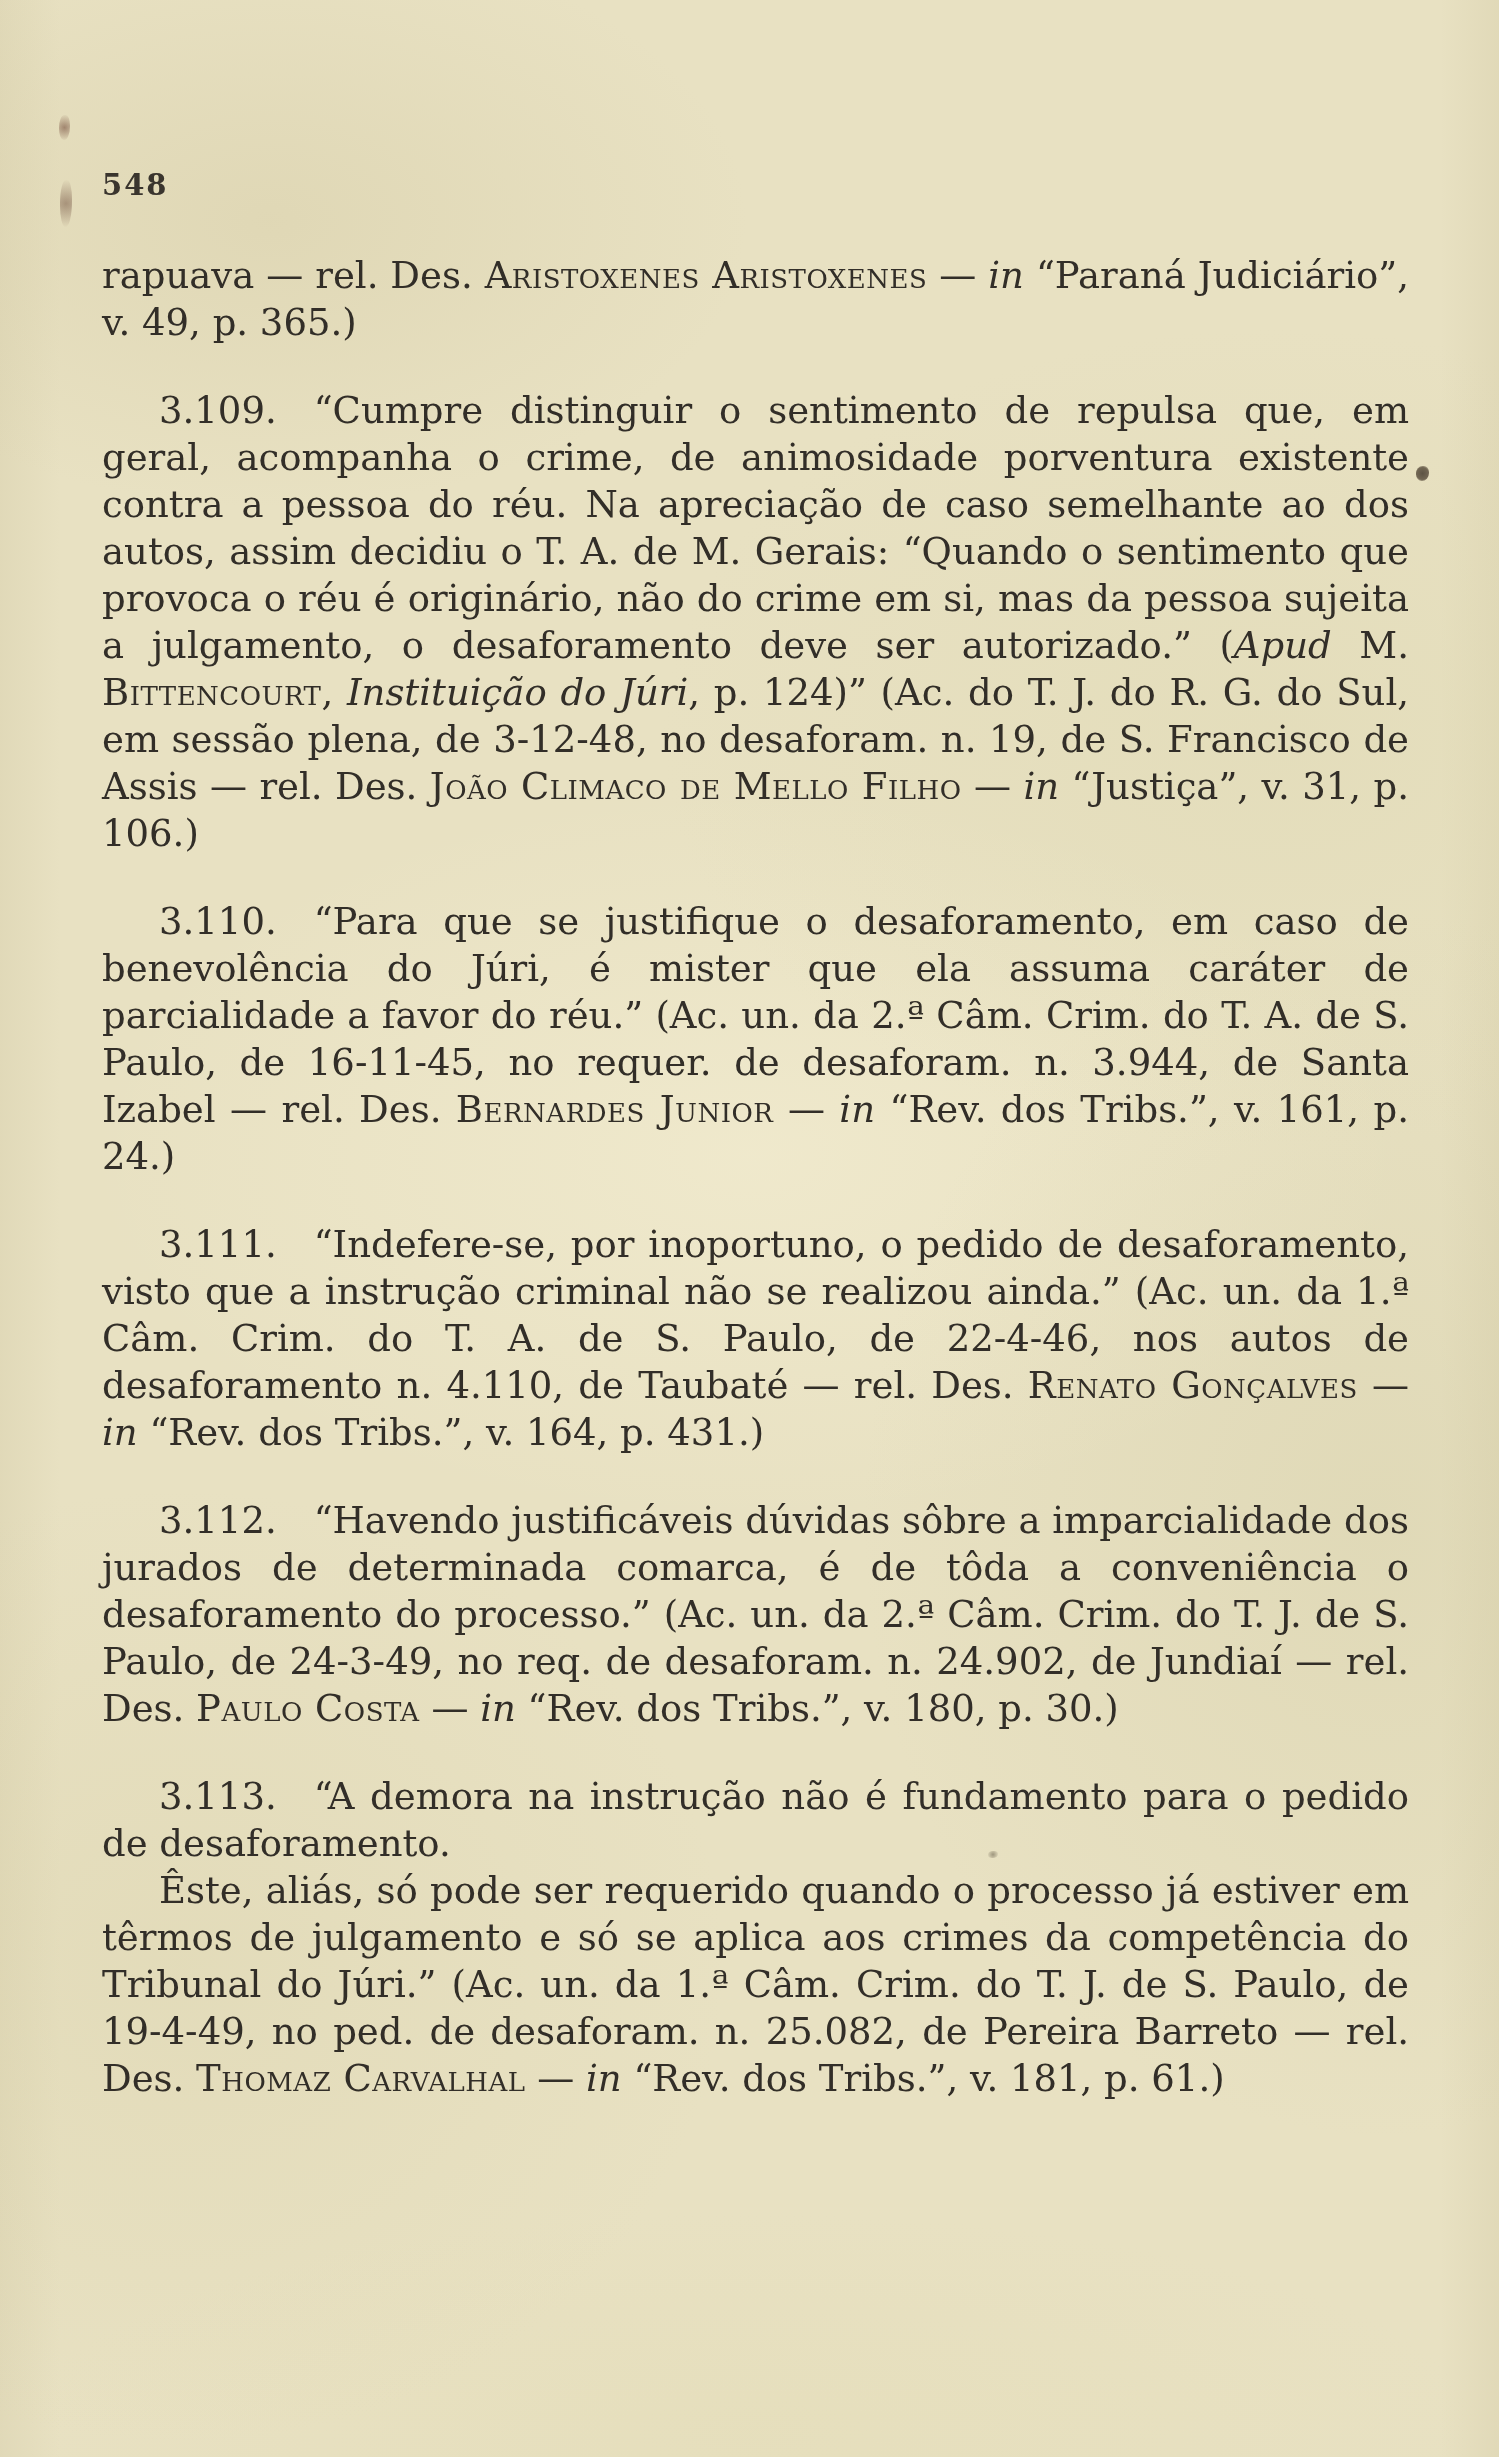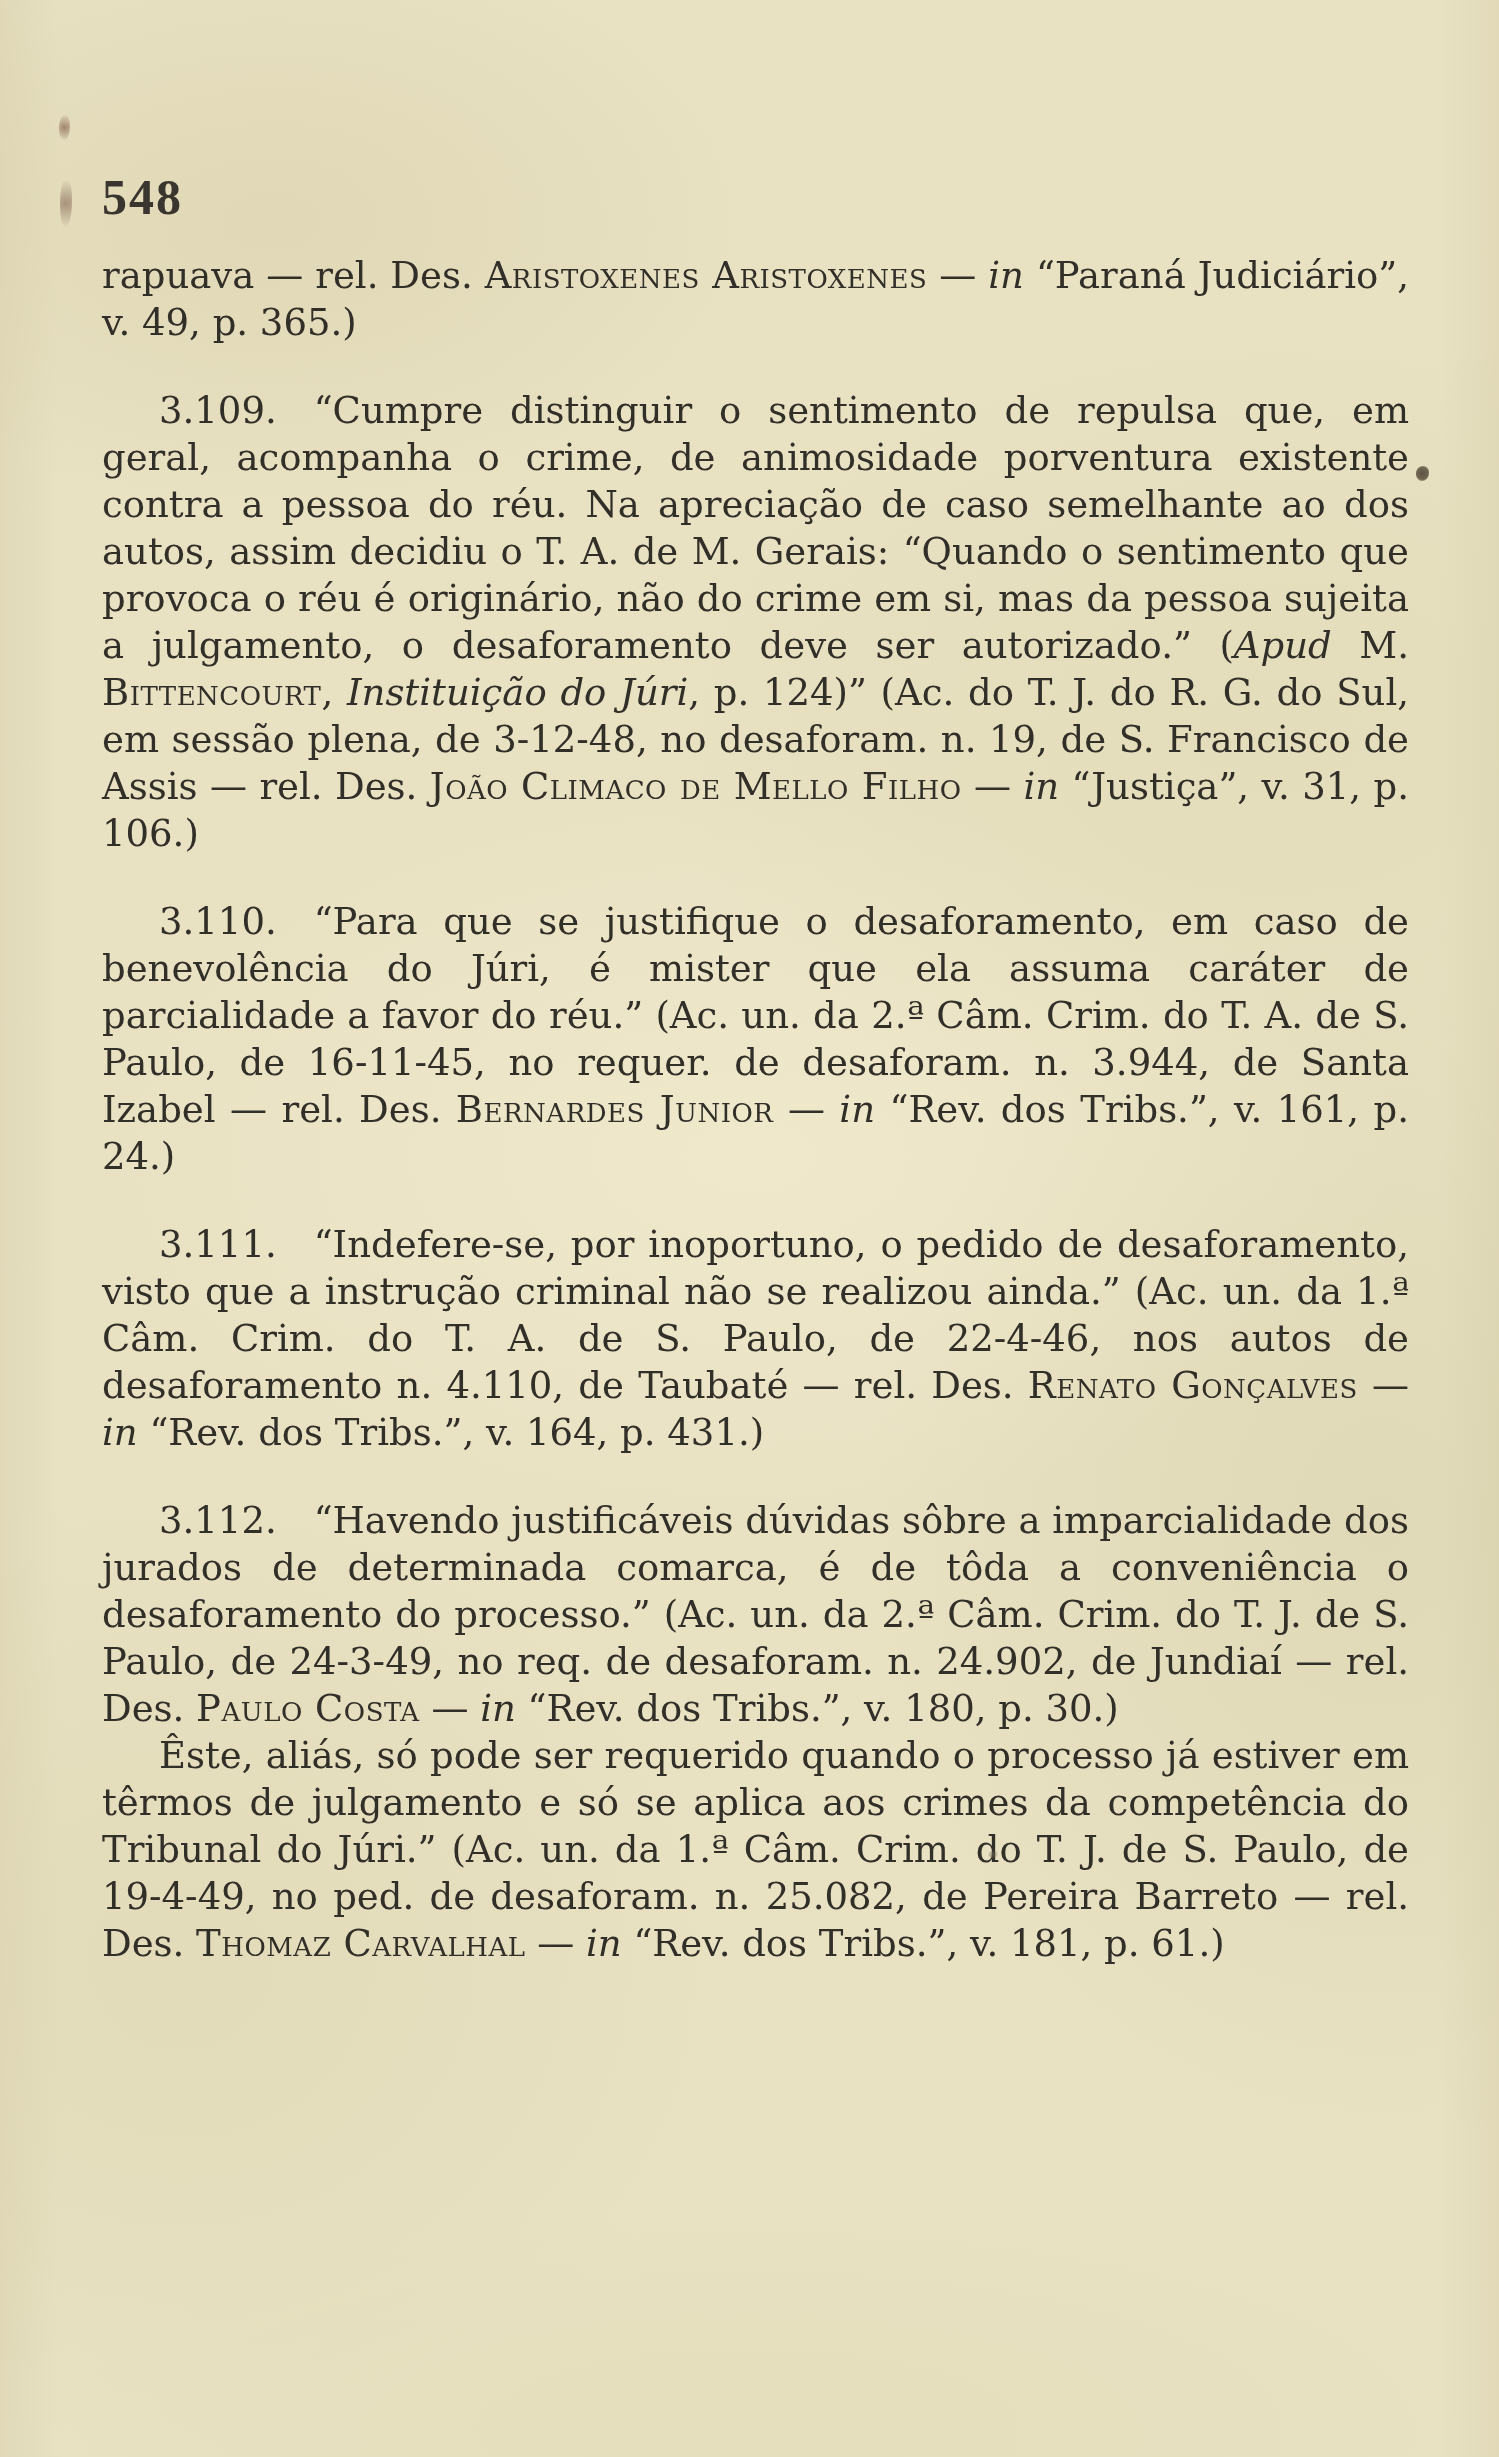--- a/index.html
+++ b/index.html
@@ -26,25 +26,24 @@
     position: absolute;
     top: 168px;
     left: 102px;
     right: 93px;
     height: 49px;
   }
   .page-number {
     position: absolute;
     left: 0;
     top: 0;
-    font-size: 50px;
+    font-size: 29px;
     font-weight: bold;
     letter-spacing: 2px;
     color: #3a352e;
-    font-family: Liberation Serif, serif;
   }
   .running-title {
     position: absolute;
     left: 722px;
     top: 3.9px;
     transform: translateX(-50%);
     white-space: nowrap;
     font-variant: small-caps;
     font-size: 34px;
     letter-spacing: 1.5px;
@@ -91,20 +90,21 @@
   <div class="running-header">
     <span class="page-number">548</span>
   </div>
 
   <div class="text-column" id="text-column">
       <p><span>rapuava — rel. Des. </span><span class="sc">Aristoxenes Aristoxenes</span><span> — </span><span class="i">in</span><span> “Paraná Judiciário”, v. 49, p. 365.)</span></p>
       <p class="indent gap"><span>3.109.  “Cumpre distinguir o sentimento de repulsa que, em geral, acompanha o crime, de animosidade porventura existente contra a pessoa do réu. Na apreciação de caso semelhante ao dos autos, assim decidiu o T. A. de M. Gerais: “Quando o sentimento que provoca o réu é originário, não do crime em si, mas da pessoa sujeita a julgamento, o desaforamento deve ser autorizado.” (</span><span class="i">Apud</span><span> M. </span><span class="sc">Bittencourt</span><span>, </span><span class="i">Instituição do Júri</span><span>, p. 124)” (Ac. do T. J. do R. G. do Sul, em sessão plena, de 3-12-48, no desaforam. n. 19, de S. Francisco de Assis — rel. Des. </span><span class="sc">João Climaco de Mello Filho</span><span> — </span><span class="i">in</span><span> “Justiça”, v. 31, p. 106.)</span></p>
       <p class="indent gap"><span>3.110.  “Para que se justifique o desaforamento, em caso de benevolência do Júri, é mister que ela assuma caráter de parcialidade a favor do réu.” (Ac. un. da 2.ª Câm. Crim. do T. A. de S. Paulo, de 16-11-45, no requer. de desaforam. n. 3.944, de Santa Izabel — rel. Des. </span><span class="sc">Bernardes Junior</span><span> — </span><span class="i">in</span><span> “Rev. dos Tribs.”, v. 161, p. 24.)</span></p>
       <p class="indent gap"><span>3.111.  “Indefere-se, por inoportuno, o pedido de desaforamento, visto que a instrução criminal não se realizou ainda.” (Ac. un. da 1.ª Câm. Crim. do T. A. de S. Paulo, de 22-4-46, nos autos de desaforamento n. 4.110, de Taubaté — rel. Des. </span><span class="sc">Renato Gonçalves</span><span> — </span><span class="i">in</span><span> “Rev. dos Tribs.”, v. 164, p. 431.)</span></p>
       <p class="indent gap"><span>3.112.  “Havendo justificáveis dúvidas sôbre a imparcialidade dos jurados de determinada comarca, é de tôda a conveniência o desaforamento do processo.” (Ac. un. da 2.ª Câm. Crim. do T. J. de S. Paulo, de 24-3-49, no req. de desaforam. n. 24.902, de Jundiaí — rel. Des. </span><span class="sc">Paulo Costa</span><span> — </span><span class="i">in</span><span> “Rev. dos Tribs.”, v. 180, p. 30.)</span></p>
+      <p class="indent gap"><span>3.113.  “A demora na instrução não é fundamento para o pedido de desaforamento.</span></p>
       <p class="indent"><span>Êste, aliás, só pode ser requerido quando o processo já estiver em têrmos de julgamento e só se aplica aos crimes da competência do Tribunal do Júri.” (Ac. un. da 1.ª Câm. Crim. do T. J. de S. Paulo, de 19-4-49, no ped. de desaforam. n. 25.082, de Pereira Barreto — rel. Des. </span><span class="sc">Thomaz Carvalhal</span><span> — </span><span class="i">in</span><span> “Rev. dos Tribs.”, v. 181, p. 61.)</span></p>
     </div>
 
   <div class="speck speck-a"></div>
   <div class="speck speck-b"></div>
   <div class="speck speck-c"></div>
   <div class="speck speck-d"></div>
 
 </div>
 

